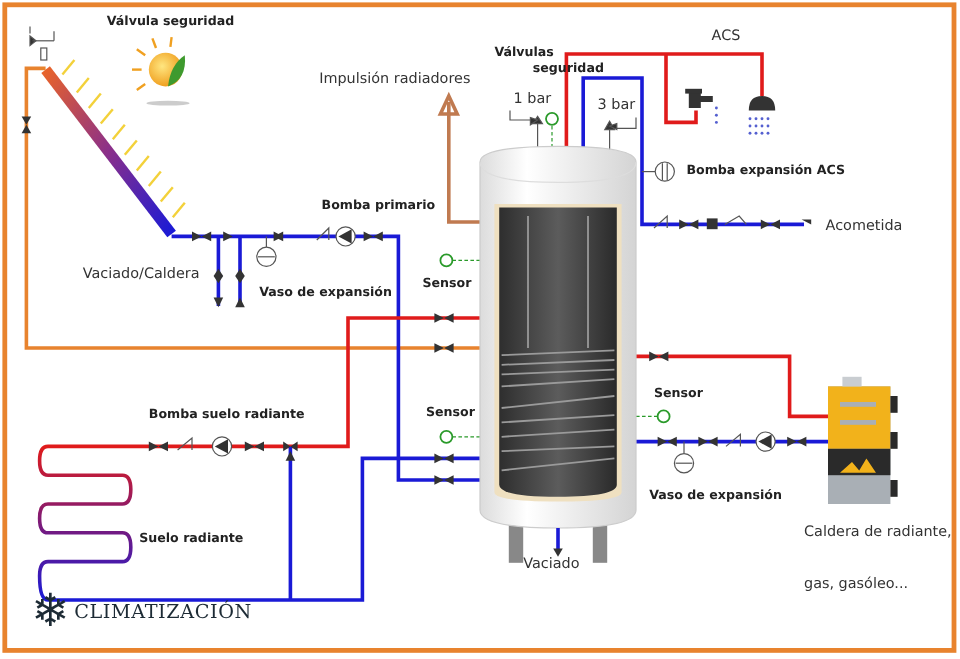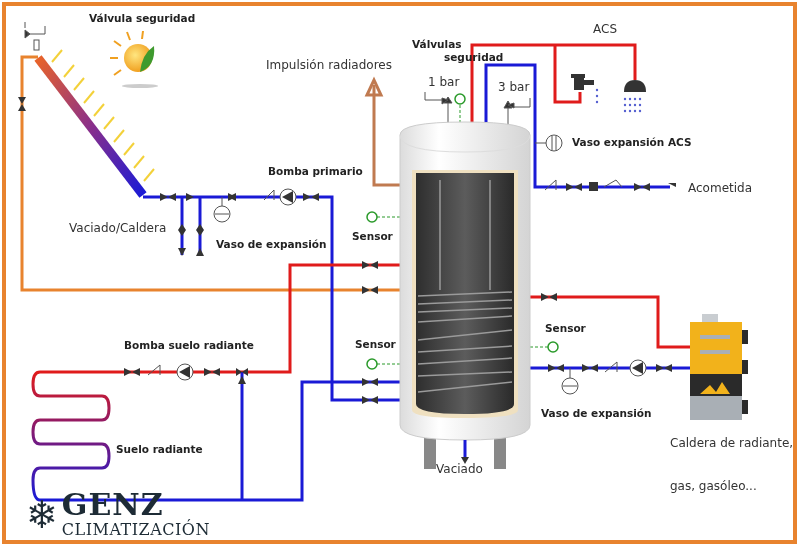--- a/index.html
+++ b/index.html
@@ -298,34 +298,33 @@
   </g>
 </svg>
 
 <div class="lbl b" style="left:58px;top:12px;margin-left:31px;">Válvula seguridad</div>
 <div class="lbl b" style="left:412px;top:38px;">Válvulas</div>
 <div class="lbl b" style="left:404px;top:51px;margin-left:40px;">seguridad</div>
 <div class="lbl r" style="left:266px;top:58px;">Impulsión radiadores</div>
 <div class="lbl r" style="left:428px;top:75px;">1 bar</div>
 <div class="lbl r" style="left:498px;top:80px;">3 bar</div>
 <div class="lbl r" style="left:593px;top:22px;">ACS</div>
-<div class="lbl b" style="left:572px;top:136px;">Vaso expansión ACS</div>
+<div class="lbl b" style="left:572px;top:136px;">Bomba expansión ACS</div>
 <div class="lbl r" style="left:688px;top:181px;">Acometida</div>
 <div class="lbl b" style="left:268px;top:165px;">Bomba primario</div>
 <div class="lbl r" style="left:69px;top:221px;">Vaciado/Caldera</div>
 <div class="lbl b" style="left:216px;top:238px;">Vaso de expansión</div>
 <div class="lbl b" style="left:352px;top:230px;">Sensor</div>
 <div class="lbl b" style="left:355px;top:338px;">Sensor</div>
 <div class="lbl b" style="left:545px;top:322px;">Sensor</div>
 <div class="lbl b" style="left:124px;top:339px;">Bomba suelo radiante</div>
 <div class="lbl b" style="left:116px;top:443px;">Suelo radiante</div>
 <div class="lbl b" style="left:541px;top:407px;">Vaso de expansión</div>
 <div class="lbl r" style="left:670px;top:436px;">Caldera de radiante,</div>
 <div class="lbl r" style="left:670px;top:479px;">gas, gasóleo...</div>
 <div class="lbl r" style="left:436px;top:462px;">Vaciado</div>
 
 <div class="logo">
   <span class="flake">❄</span>
   <div class="txt">
-    <div class="t1">GENZ</div>
     <div class="t2">CLIMATIZACIÓN</div>
   </div>
 </div>
 
 </body></html>

